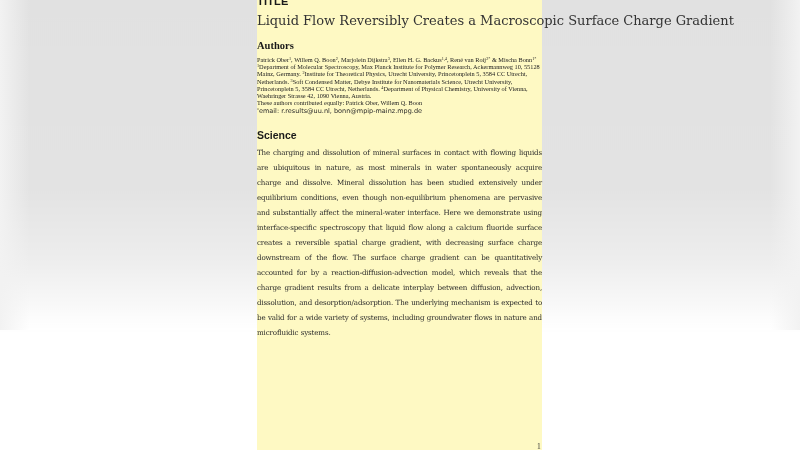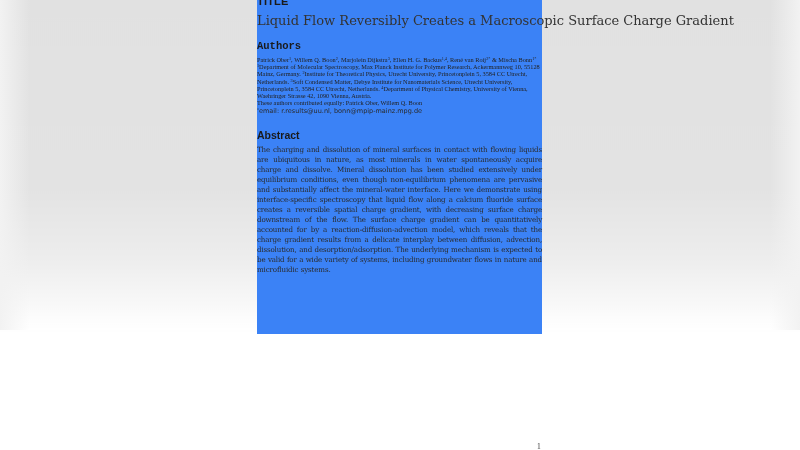--- a/index.html
+++ b/index.html
@@ -36,22 +36,22 @@
       position: absolute;
       right: 0; top: 0;
       width: 30px; height: 330px;
       background: linear-gradient(to left, #f2f2f2, rgba(242,242,242,0));
     }
     .page {
       position: absolute;
       left: 257px;
       top: 0;
       width: 285px;
-      height: 334px;
-      background: #3b82f6;
+      height: 450px;
+      background: #fef9c3;
     }
     .page-inner {
       position: absolute;
       left: 0;
       top: 0;
       width: 285px;
     }
     .title-label {
       position: absolute;
       left: 0;
@@ -68,21 +68,21 @@
       top: 13px;
       font-family: "DejaVu Serif", serif;
       font-size: 13px;
       color: #333333;
       white-space: nowrap;
     }
     .authors-heading {
       position: absolute;
       left: 0;
       top: 40px;
-      font-family: Liberation Mono, monospace;
+      font-family: Liberation Serif, serif;
       font-weight: bold;
       font-size: 10.5px;
       color: #1a1a1a;
     }
     .authors-block {
       position: absolute;
       left: 0;
       top: 56px;
       width: 285px;
       font-family: "Liberation Serif", serif;
@@ -118,21 +118,21 @@
       font-size: 10.5px;
       color: #1a1a1a;
     }
     .abstract-body {
       position: absolute;
       left: 0;
       top: 145px;
       width: 285px;
       font-family: "DejaVu Serif", serif;
       font-size: 7.1px;
-      line-height: 10px;
+      line-height: 15px;
       color: #2a2a2a;
       text-align: justify;
       letter-spacing: -0.15px;
       word-spacing: 0.3px;
     }
     .page-number {
       position: absolute;
       left: 280px;
       top: 442px;
       font-family: "Liberation Serif", serif;
@@ -160,21 +160,21 @@
       <div class="authors-block">
         <span>
           <span>Patrick Ober</span><sup>1</sup><span>, </span><span>Willem Q. Boon</span><sup>2</sup><span>, </span><span>Marjolein Dijkstra</span><sup>3</sup><span>, </span><span>Ellen H. G. Backus</span><sup>1,4</sup><span>, </span><span>René van Roij</span><sup>2*</sup><span> &amp; </span><span>Mischa Bonn</span><sup>1*</sup>
         </span><br>
         <span><sup>1</sup><span>Department of Molecular Spectroscopy, Max Planck Institute for Polymer Research, Ackermannweg 10, 55128 Mainz, Germany.</span> <sup>2</sup><span>Institute for Theoretical Physics, Utrecht University, Princetonplein 5, 3584 CC Utrecht, Netherlands.</span> <sup>3</sup><span>Soft Condensed Matter, Debye Institute for Nanomaterials Science, Utrecht University, Princetonplein 5, 3584 CC Utrecht, Netherlands.</span> <sup>4</sup><span>Department of Physical Chemistry, University of Vienna, Waehringer Strasse 42, 1090 Vienna, Austria.</span></span><br>
         <span>These authors contributed equally: Patrick Ober, Willem Q. Boon</span>
       </div>
 
       <div class="email-line"><sup>*</sup><span>email: r.results@uu.nl, bonn@mpip-mainz.mpg.de</span></div>
 
-      <div class="abstract-heading">Abstract</div>
+      <div class="abstract-heading">Science</div>
 
       <div class="abstract-body">The charging and dissolution of mineral surfaces in contact with flowing liquids are ubiquitous in nature, as most minerals in water spontaneously acquire charge and dissolve. Mineral dissolution has been studied extensively under equilibrium conditions, even though non-equilibrium phenomena are pervasive and substantially affect the mineral-water interface. Here we demonstrate using interface-specific spectroscopy that liquid flow along a calcium fluoride surface creates a reversible spatial charge gradient, with decreasing surface charge downstream of the flow. The surface charge gradient can be quantitatively accounted for by a reaction-diffusion-advection model, which reveals that the charge gradient results from a delicate interplay between diffusion, advection, dissolution, and desorption/adsorption. The underlying mechanism is expected to be valid for a wide variety of systems, including groundwater flows in nature and microfluidic systems.</div>
 
       <div class="page-number">1</div>
 
     </div>
   </div>
 </div>
 
 </body></html>

